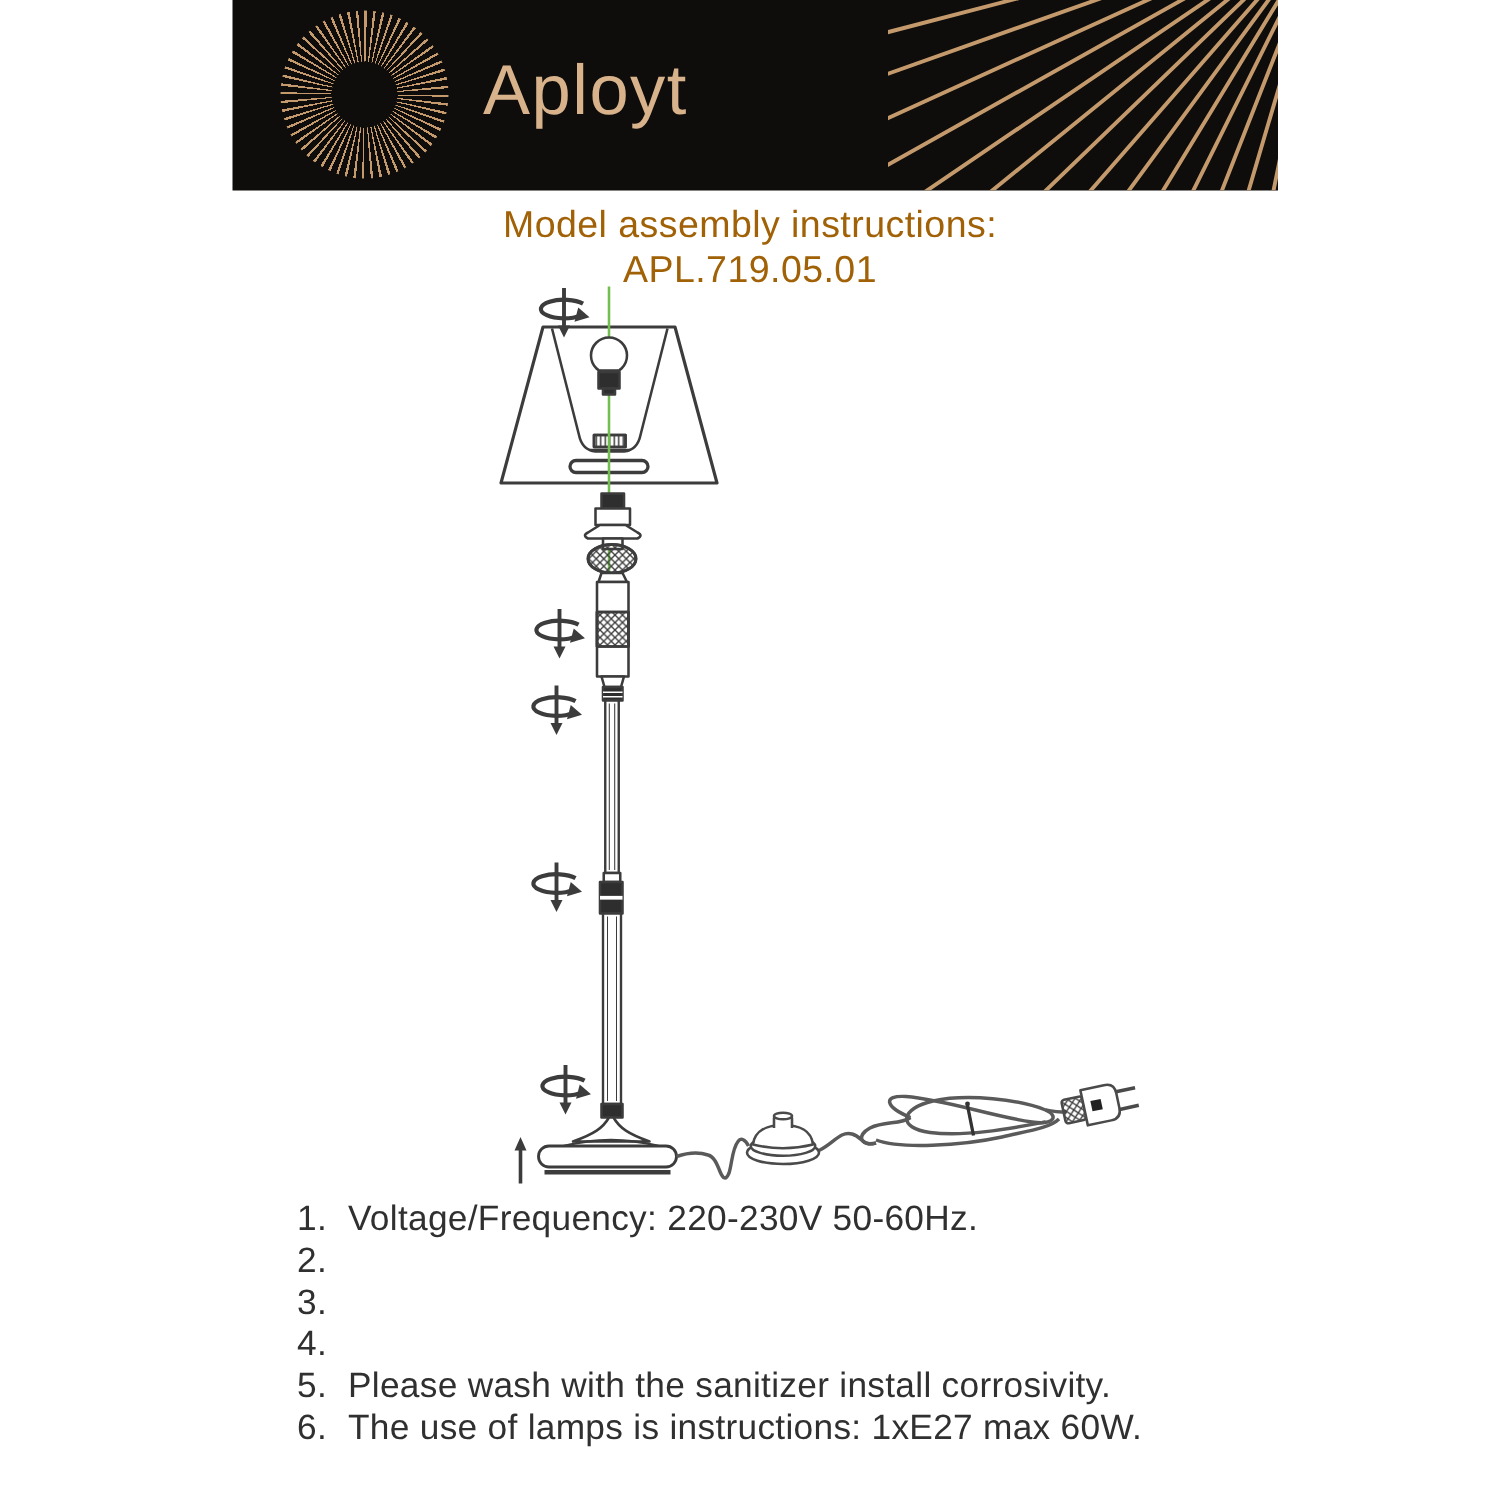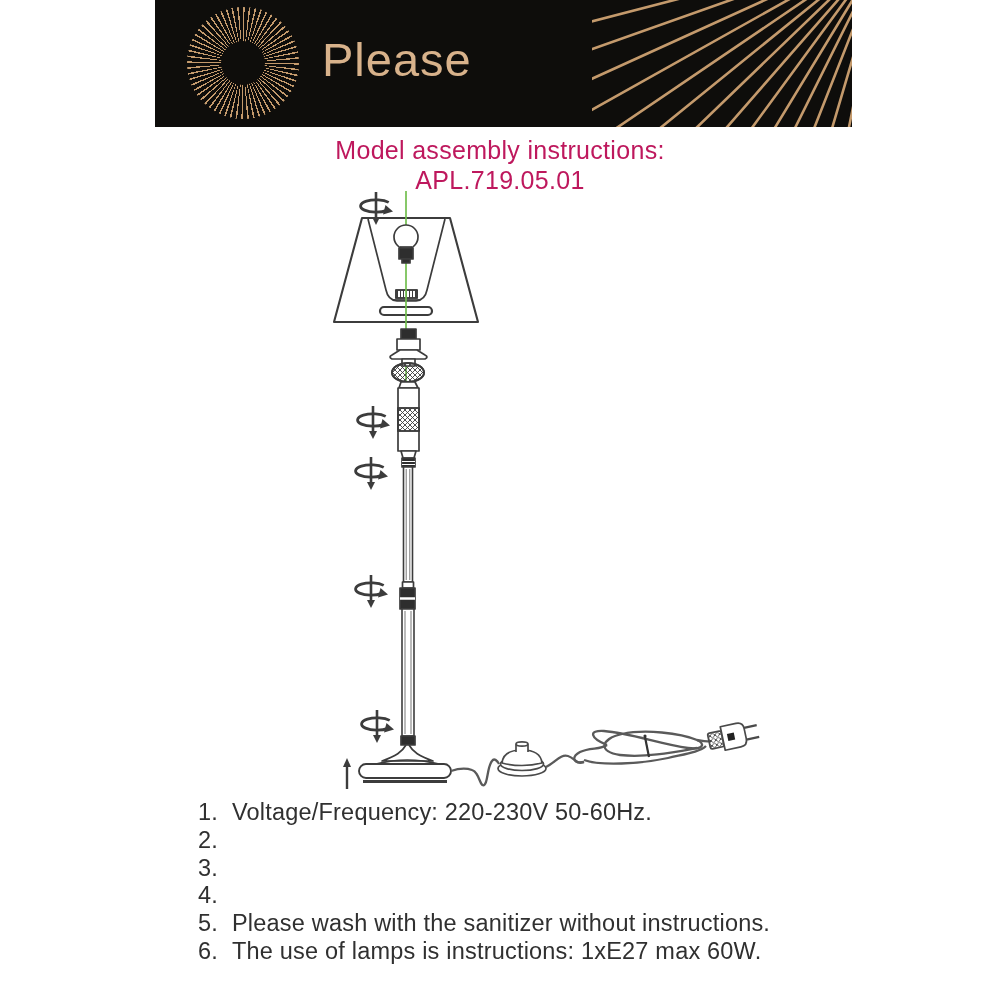--- a/index.html
+++ b/index.html
@@ -23,21 +23,21 @@
   }
   .brand {
     position:absolute; left:167px; top:32px;
     font-size:47px; font-weight:400; color:#d8b28b; letter-spacing:1px;
   }
   .corner-rays { position:absolute; right:0; top:0; }
 
   
   .title-block {
     position:absolute; top:135px; left:0; width:100%;
-    text-align:center; color:#be185d; font-size:25px; line-height:30px;
+    text-align:center; color:#a16207; font-size:25px; line-height:30px;
     letter-spacing:0.3px;
   }
 
   
   .diagram { position:absolute; left:0; top:0; }
 
   
   .instructions {
     position:absolute; top:799px; left:198px;
     color:#303030; font-size:23.5px; letter-spacing:0.2px;
@@ -45,21 +45,21 @@
   .item { display:flex; line-height:27.8px; }
   .item .num { width:34px; flex:0 0 34px; }
 </style>
 </head>
 <body>
 
 <div class="page">
 
   <div class="header">
     <div class="sunburst"></div>
-    <div class="brand">Please</div>
+    <div class="brand">Aployt</div>
     <svg class="corner-rays" width="260" height="127" viewBox="0 0 260 127">
       <g stroke="#c49a6c" stroke-width="2.6" stroke-linecap="round">
         <line x1="294" y1="-55" x2="-90" y2="11"></line>
         <line x1="294" y1="-55" x2="-83" y2="43"></line>
         <line x1="294" y1="-55" x2="-73" y2="75"></line>
         <line x1="294" y1="-55" x2="-60" y2="106"></line>
         <line x1="294" y1="-55" x2="-45" y2="135"></line>
         <line x1="294" y1="-55" x2="-27" y2="163"></line>
         <line x1="294" y1="-55" x2="-7" y2="189"></line>
         <line x1="294" y1="-55" x2="15" y2="214"></line>
@@ -211,21 +211,21 @@
       <span class="num">2.</span>
     </div>
     <div class="item">
       <span class="num">3.</span>
     </div>
     <div class="item">
       <span class="num">4.</span>
     </div>
     <div class="item">
       <span class="num">5.</span>
-      <span class="txt">Please wash with the sanitizer without instructions.</span>
+      <span class="txt">Please wash with the sanitizer install corrosivity.</span>
     </div>
     <div class="item">
       <span class="num">6.</span>
       <span class="txt">The use of lamps is instructions: 1xE27 max 60W.</span>
     </div>
   </div>
 
 </div>
 
 </body></html>

